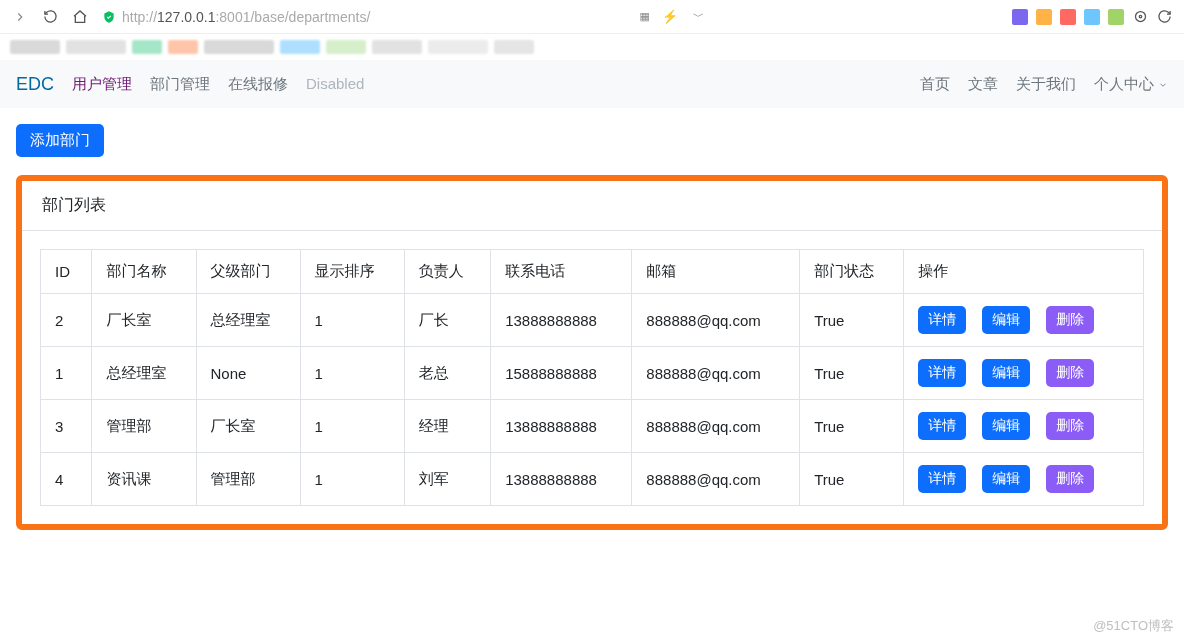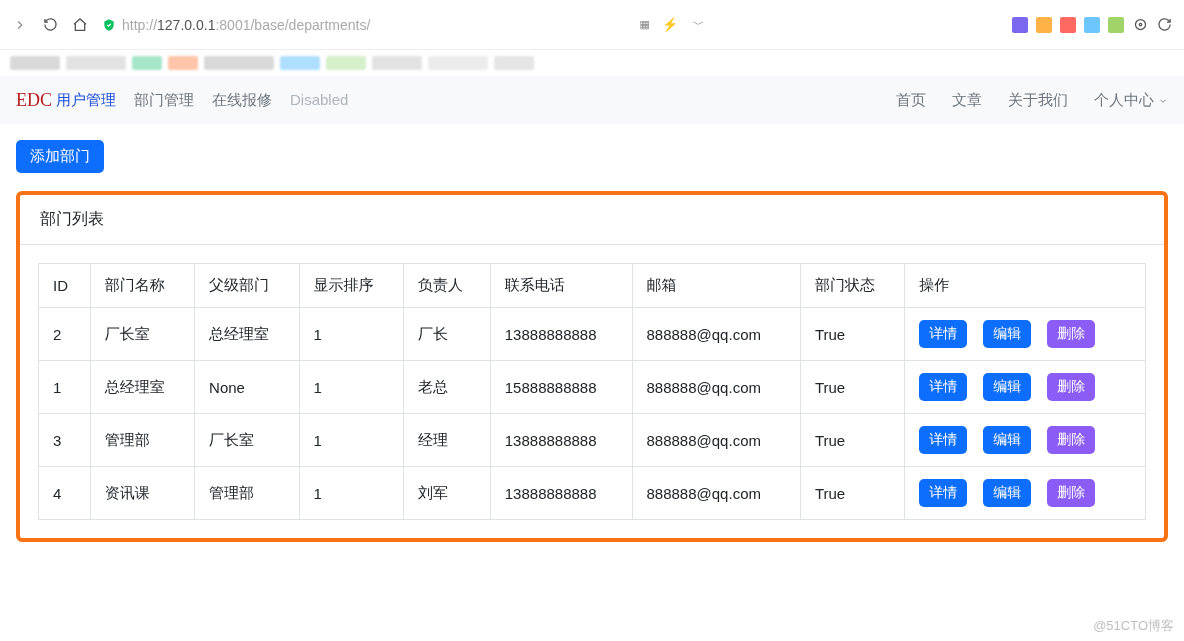--- a/index.html
+++ b/index.html
@@ -1,43 +1,43 @@
 <!DOCTYPE html>
 <html><head>
 <meta charset="utf-8">
 <style>
   * { box-sizing: border-box; margin: 0; padding: 0; }
   body { font-family: -apple-system, "Microsoft YaHei", "PingFang SC", sans-serif; background: #fff; color: #212529; width: 1184px; }
-  .browser-bar { height: 50px; display: flex; align-items: center; gap: 14px; padding: 0 12px; border-bottom: 1px solid #eee; }
+  .browser-bar { height: 34px; display: flex; align-items: center; gap: 14px; padding: 0 12px; border-bottom: 1px solid #eee; }
   .browser-bar .nav-ico { width: 16px; height: 16px; display: flex; align-items: center; justify-content: center; color: #555; font-size: 15px; }
   .browser-bar svg { display: block; }
   .addr { display:flex; align-items:center; gap:6px; flex:0 0 auto; }
   .shield { width:14px; height:14px; color:#07c160; }
   .url { font-size: 14px; color: #555; }
   .url .gray { color: #aaa; }
   .browser-spacer { flex: 1; }
   .bolt { color: #07c160; font-size: 13px; }
   .qr { font-size: 11px; color:#888; letter-spacing:-1px; }
   .chev { color:#777; font-size:11px; }
   .browser-right { display:flex; gap:8px; align-items:center; }
   .blur-row { height: 26px; display: flex; gap: 6px; padding: 4px 10px; align-items: center; }
   .blur-chip { height: 14px; border-radius: 2px; opacity: .55; filter: blur(1px); }
   .navbar { background: #f8f9fa; height: 48px; display: flex; align-items: center; padding: 0 16px; font-size: 15px; }
-  .navbar .brand { font-size: 18px; color: #b91c1c; margin-right: 4px; font-weight: 400; font-family: Liberation Serif, serif; }
+  .navbar .brand { font-size: 18px; color: #0369a1; margin-right: 18px; font-weight: 400; }
   .navbar .nav-item { margin-right: 18px; color: #6c757d; cursor: pointer; }
-  .navbar .nav-item.active { color: #1d4ed8; }
+  .navbar .nav-item.active { color: #701a75; }
   .navbar .nav-item.disabled { color: #adb5bd; }
   .navbar .spacer { flex: 1; }
-  .navbar .right-item { margin-left: 26px; color: #6c757d; cursor: pointer; display: inline-flex; align-items: center; gap: 4px; }
+  .navbar .right-item { margin-left: 18px; color: #6c757d; cursor: pointer; display: inline-flex; align-items: center; gap: 4px; }
   .content { padding: 16px; }
   .btn { display: inline-block; padding: 7px 14px; border-radius: 5px; color: #fff; font-size: 15px; border: none; cursor: pointer; }
   .btn-primary { background: #0d6efd; }
   .btn-danger { background: #8b5cf6; }
   .btn-sm { padding: 5px 10px; font-size: 14px; }
-  .card { border: 4px solid #f97316; border-radius: 6px; margin-top: 18px; }
+  .card { border: 6px solid #f97316; border-radius: 6px; margin-top: 18px; }
   .card-header { padding: 14px 20px; font-size: 16px; border-bottom: 1px solid #dee2e6; color: #212529; }
   .card-body { padding: 18px; }
   table { width: 100%; border-collapse: collapse; font-size: 15px; }
   th, td { border: 1px solid #dee2e6; padding: 12px 14px; text-align: left; vertical-align: middle; }
   th { font-weight: 400; }
   .action-cell { display: flex; gap: 16px; }
   .watermark { position: fixed; bottom: 6px; right: 10px; color: #bfbfbf; font-size: 13px; }
   .colored-sq { width:16px; height:16px; border-radius:2px; }
 </style>
 </head>

